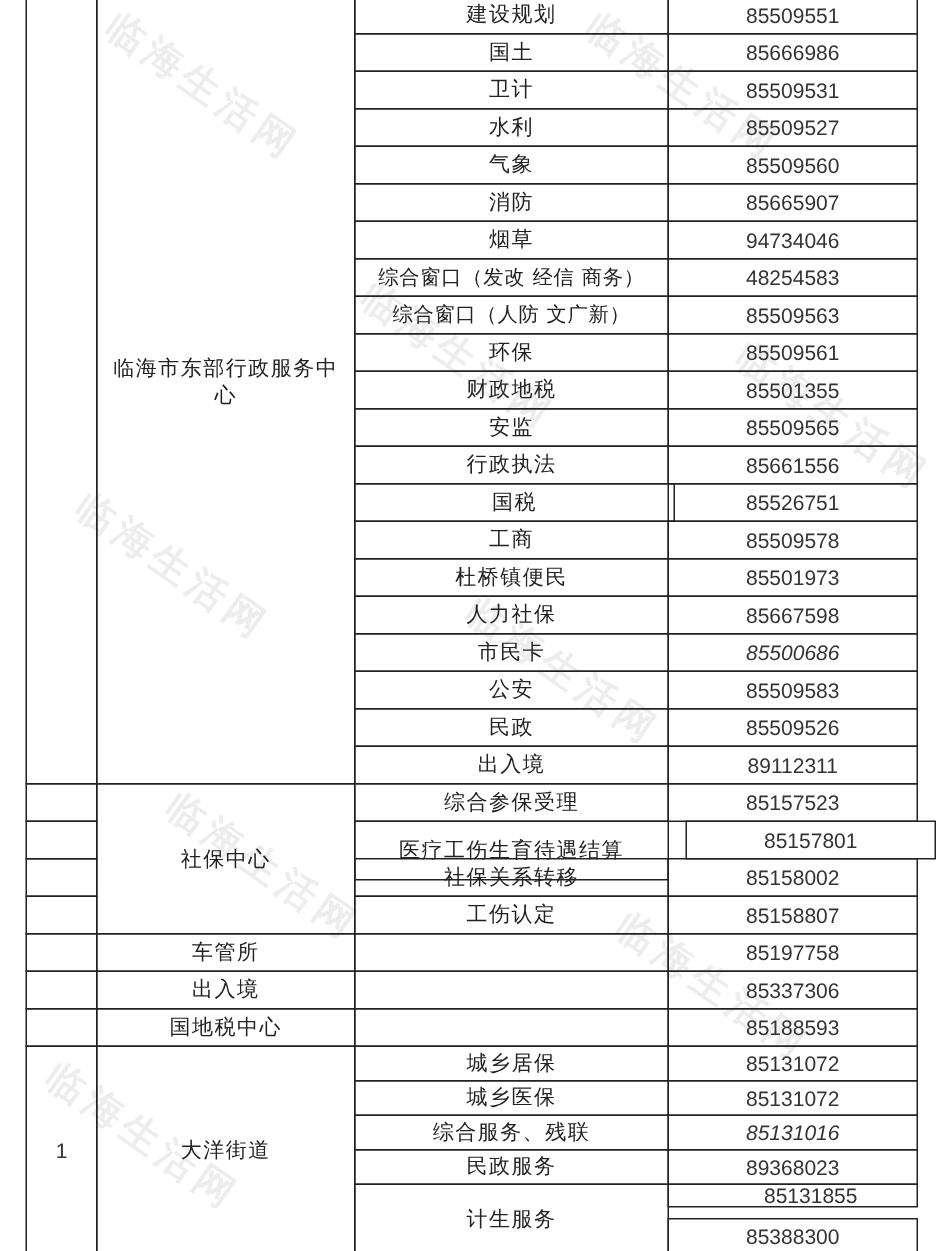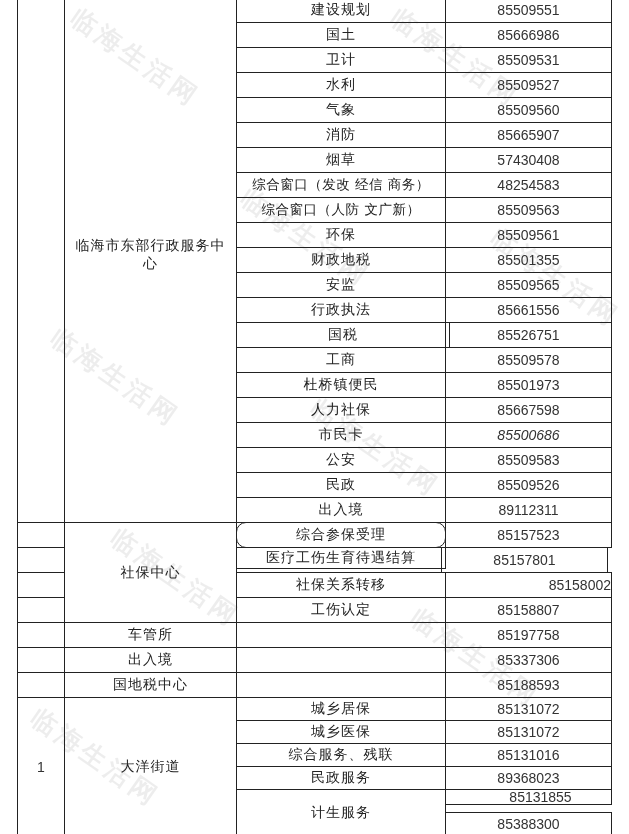--- a/index.html
+++ b/index.html
@@ -62,21 +62,21 @@
     <div class="cell lbl" style="left: 219px; width: 210px; top: 125px; height: 26px;">
       <span>消防</span>
     </div>
     <div class="cell num" style="left: 428px; width: 167px; top: 125px; height: 26px;">
       <span>85665907</span>
     </div>
     <div class="cell lbl" style="left: 219px; width: 210px; top: 150px; height: 26px;">
       <span>烟草</span>
     </div>
     <div class="cell num" style="left: 428px; width: 167px; top: 150px; height: 26px;">
-      <span>57430408</span>
+      <span>94734046</span>
     </div>
     <div class="cell wide" style="left: 219px; width: 210px; top: 175px; height: 26px;">
       <span>综合窗口（发改 经信 商务）</span>
     </div>
     <div class="cell num" style="left: 428px; width: 167px; top: 175px; height: 26px;">
       <span>48254583</span>
     </div>
     <div class="cell wide" style="left: 219px; width: 210px; top: 200px; height: 26px;">
       <span>综合窗口（人防 文广新）</span>
     </div>
@@ -155,36 +155,36 @@
     <div class="cell num" style="left: 428px; width: 167px; top: 500px; height: 26px;">
       <span>89112311</span>
     </div>
     <div class="cell " style="left: 0px; width: 48px; top: 525px; height: 26px;"></div>
     <div class="cell " style="left: 0px; width: 48px; top: 550px; height: 26px;"></div>
     <div class="cell " style="left: 0px; width: 48px; top: 575px; height: 26px;"></div>
     <div class="cell " style="left: 0px; width: 48px; top: 600px; height: 26px;"></div>
     <div class="cell lbl" style="left: 47px; width: 173px; top: 525px; height: 101px;">
       <span>社保中心</span>
     </div>
-    <div class="cell lbl" style="left: 219px; width: 210px; top: 525px; height: 26px; border-radius: 10px;">
+    <div class="cell lbl" style="left: 219px; width: 210px; top: 525px; height: 26px;">
       <span>综合参保受理</span>
     </div>
     <div class="cell num" style="left: 428px; width: 167px; top: 525px; height: 26px;">
       <span>85157523</span>
     </div>
-    <div class="cell lbl" style="left: 219px; width: 210px; top: 550px; height: 22px; text-align: right;">
+    <div class="cell lbl" style="left: 219px; width: 210px; top: 550px; height: 40px; text-align: right;">
       <span>医疗工伤生育待遇结算</span>
     </div>
-    <div class="cell num" style="left: 424px; width: 167px; top: 550px; height: 26px;">
+    <div class="cell num" style="left: 440px; width: 167px; top: 550px; height: 26px;">
       <span>85157801</span>
     </div>
     <div class="cell lbl" style="left: 219px; width: 210px; top: 575px; height: 26px;">
       <span>社保关系转移</span>
     </div>
-    <div class="cell num" style="left: 428px; width: 167px; top: 575px; height: 26px; justify-content: flex-end;">
+    <div class="cell num" style="left: 428px; width: 167px; top: 575px; height: 26px;">
       <span>85158002</span>
     </div>
     <div class="cell lbl" style="left: 219px; width: 210px; top: 600px; height: 26px;">
       <span>工伤认定</span>
     </div>
     <div class="cell num" style="left: 428px; width: 167px; top: 600px; height: 26px;">
       <span>85158807</span>
     </div>
     <div class="cell " style="left: 0px; width: 48px; top: 625px; height: 26px;"></div>
     <div class="cell lbl" style="left: 47px; width: 173px; top: 625px; height: 26px;">
@@ -224,21 +224,21 @@
     </div>
     <div class="cell lbl" style="left: 219px; width: 210px; top: 723px; height: 24px;">
       <span>城乡医保</span>
     </div>
     <div class="cell num" style="left: 428px; width: 167px; top: 723px; height: 24px;">
       <span>85131072</span>
     </div>
     <div class="cell lbl" style="left: 219px; width: 210px; top: 746px; height: 24px;">
       <span>综合服务、残联</span>
     </div>
-    <div class="cell num" style="left: 428px; width: 167px; top: 746px; height: 24px;">
+    <div class="cell num" style="left: 428px; width: 167px; top: 746px; height: 24px; font-style: italic;">
       <span>85131016</span>
     </div>
     <div class="cell lbl" style="left: 219px; width: 210px; top: 769px; height: 24px;">
       <span>民政服务</span>
     </div>
     <div class="cell num" style="left: 428px; width: 167px; top: 769px; height: 24px;">
       <span>89368023</span>
     </div>
     <div class="cell lbl" style="left: 219px; width: 210px; top: 792px; height: 47px;">
       <span>计生服务</span>

